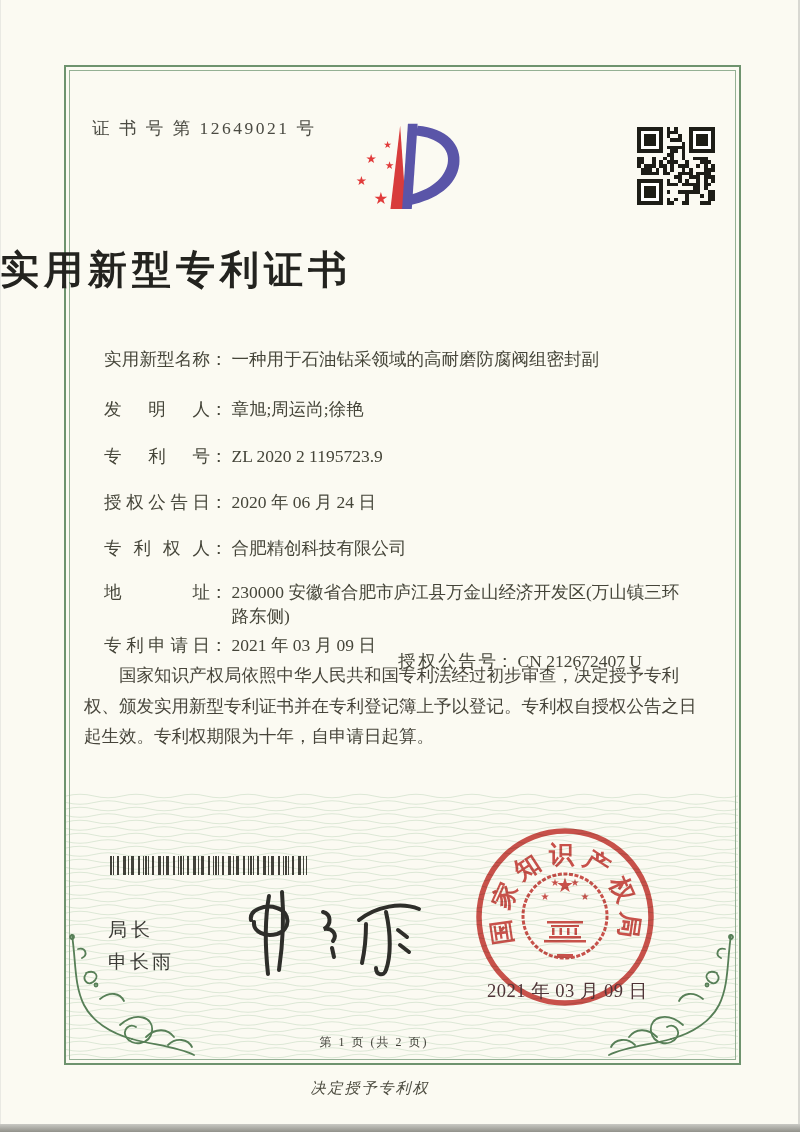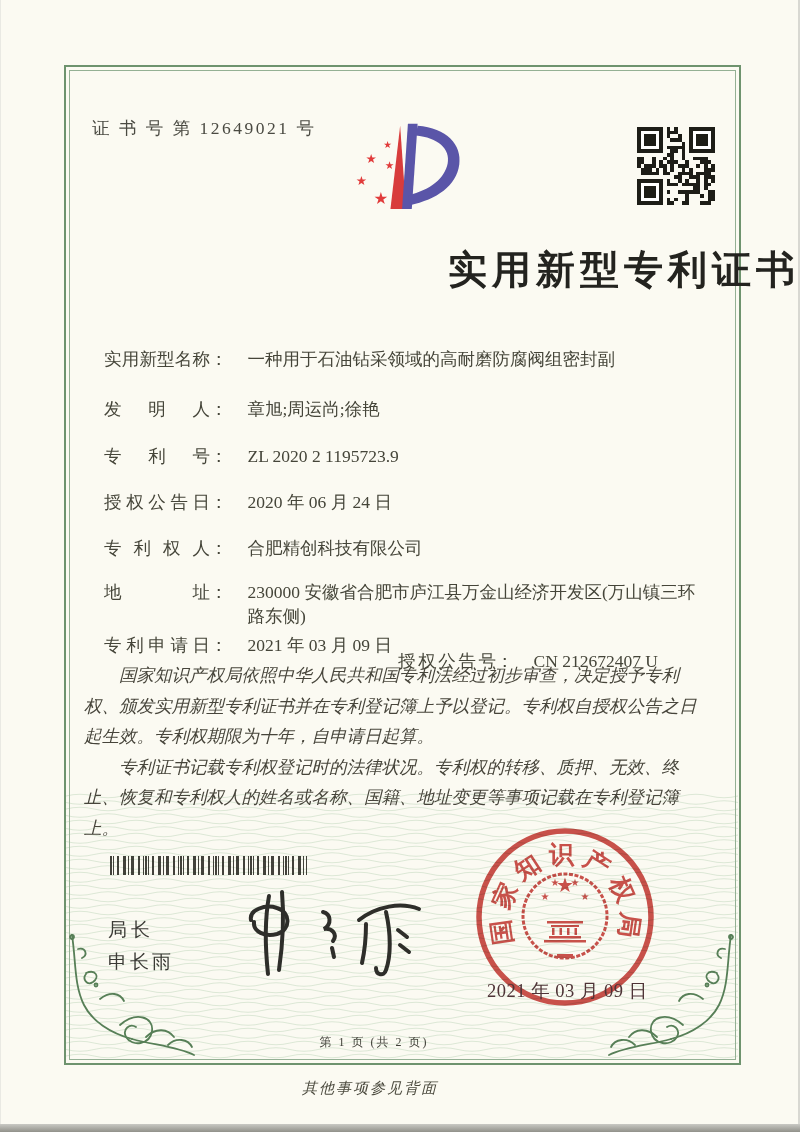--- a/index.html
+++ b/index.html
@@ -7,29 +7,29 @@
        background:#fbfaf2;font-family:"Liberation Serif",serif}
   .abs{position:absolute}
   
   .edge-b{left:0;bottom:0;width:800px;height:8px;background:linear-gradient(#c9c9c4,#91918a)}
   .edge-r{right:0;top:0;width:2px;height:1132px;background:#d8d8d2}
   .edge-l{left:0;top:0;width:1px;height:1132px;background:#e9e9e3}
   
   .frame{left:64px;top:65px;width:677px;height:1000px;border:2px solid #6e936e;box-sizing:border-box}
   .frame-inner{left:3px;top:3px;right:3px;bottom:3px;border:1px solid #94b094}
   .certno{left:92px;top:116px;font-size:17.5px;letter-spacing:2.5px;color:#4a4a42}
-  .title{left:0;top:243px;width:800px;text-align:right;font-size:39px;font-weight:bold;
+  .title{left:0;top:243px;width:740px;text-align:left;font-size:39px;font-weight:bold;
          letter-spacing:5px;color:#23231f}
   .row{left:104px;width:620px;font-size:17.5px;line-height:24px;color:#454539}
   .lbl{display:inline-block;width:106px;text-align:justify;text-align-last:justify;vertical-align:top}
-  .val{margin-left:20px}
+  .val{margin-left:4px}
   .val2{display:inline-block;width:458px;vertical-align:top}
   .pair2{position:absolute;left:294px;top:16px}
   .pair2 .lbl{width:98px}
-  .bodytext{left:84px;top:660px;width:625px;font-style:italic;font-size:17.5px;
+  .bodytext{left:84px;top:660px;width:625px;font-size:17.5px;
             line-height:30.6px;color:#47453b}
   .bodytext p{margin:0;text-indent:2em}
   .barcode{left:110px;top:856px;width:197px;height:19px;opacity:.85;
      background-image:repeating-linear-gradient(90deg,#23231c 0 2px,rgba(0,0,0,0) 2px 7px),
                       repeating-linear-gradient(90deg,#23231c 0 1px,rgba(0,0,0,0) 1px 5px);
      background-position:0 0,3px 0}
   .director{font-family:"Liberation Sans",sans-serif;font-size:19px;color:#3a3a35;letter-spacing:4px}
   .d1{left:108px;top:917px}.d2{left:108px;top:949px;letter-spacing:3px}
   .sealdate{left:487px;top:978px;font-size:18.5px;color:#4e3336;letter-spacing:.5px}
   .pagenum{left:0;top:1034px;width:748px;text-align:center;font-size:12px;
@@ -271,21 +271,20 @@
 </div>
 <div class="abs row" style="top:633px">
   <span class="lbl">专利申请日</span>：<span class="val">2021 年 03 月 09 日</span>
   <span class="pair2">
     <span class="lbl">授权公告号</span>：<span class="val">CN 212672407 U</span>
   </span>
 </div>
 
 <div class="abs bodytext">
   <p>国家知识产权局依照中华人民共和国专利法经过初步审查，决定授予专利权、颁发实用新型专利证书并在专利登记簿上予以登记。专利权自授权公告之日起生效。专利权期限为十年，自申请日起算。</p>
-  <p>专利证书记载专利权登记时的法律状况。专利权的转移、质押、无效、终止、恢复和专利权人的姓名或名称、国籍、地址变更等事项记载在专利登记簿上。</p>
 </div>
 
 <div class="abs barcode"></div>
 
 <div class="abs director d1">局长</div>
 <div class="abs director d2">申长雨</div>
 
 <svg class="abs sig" viewBox="0 0 200 100">
   <g stroke="#2e2e2a" stroke-width="4" fill="none" stroke-linecap="round">
     <path d="M34 12 C30 34 30 62 33 90"></path>
@@ -325,13 +324,13 @@
         <rect x="104.5" y="108" width="2.5" height="7"></rect>
       <rect x="79" y="116" width="32" height="2.5"></rect>
       <rect x="74" y="120" width="42" height="2.5"></rect>
       <rect x="87" y="134" width="16" height="4"></rect>
     </g>
   </g>
 </svg>
 <div class="abs sealdate">2021 年 03 月 09 日</div>
 
 <div class="abs pagenum">第 1 页 (共 2 页)</div>
-<div class="abs backnote">其他事项参见背面</div>
+<div class="abs backnote">决定授予专利权</div>
 
 </body></html>

